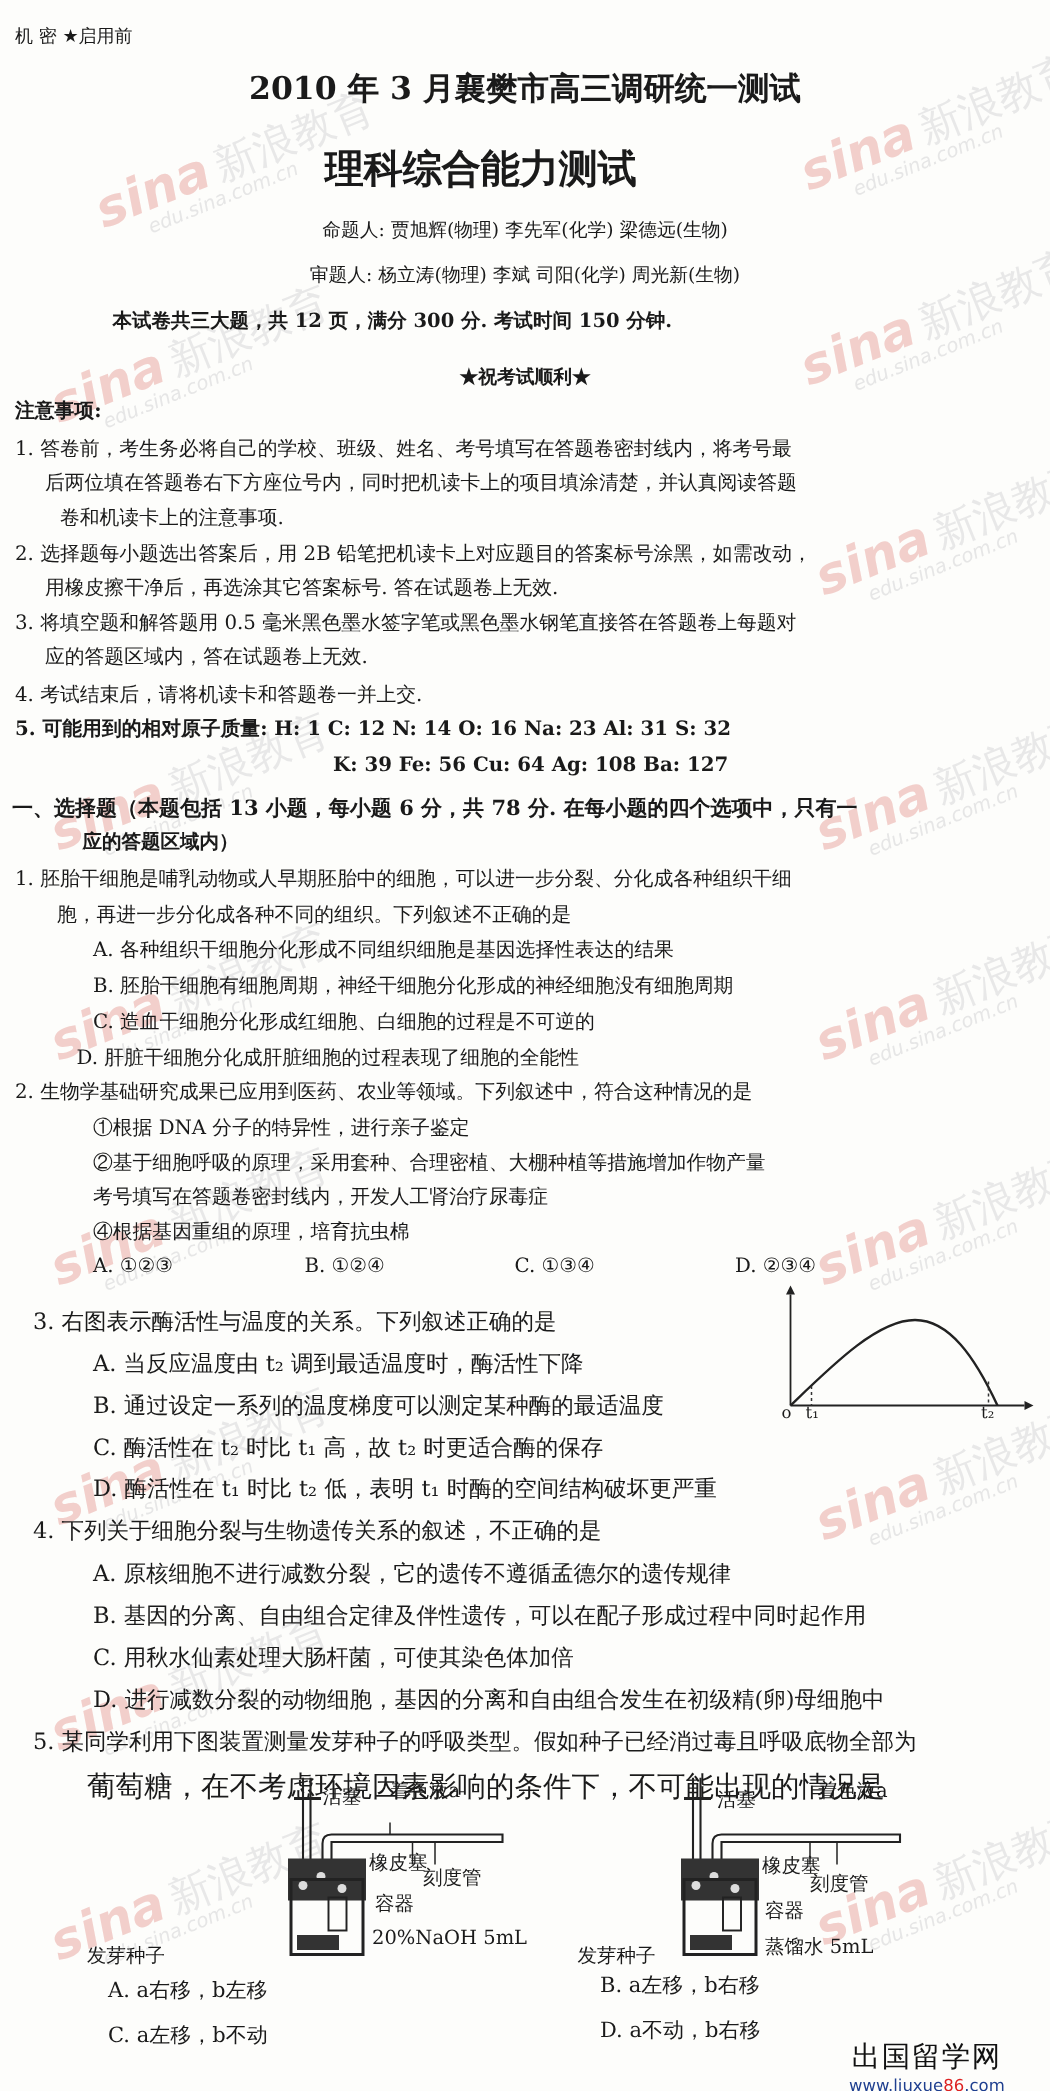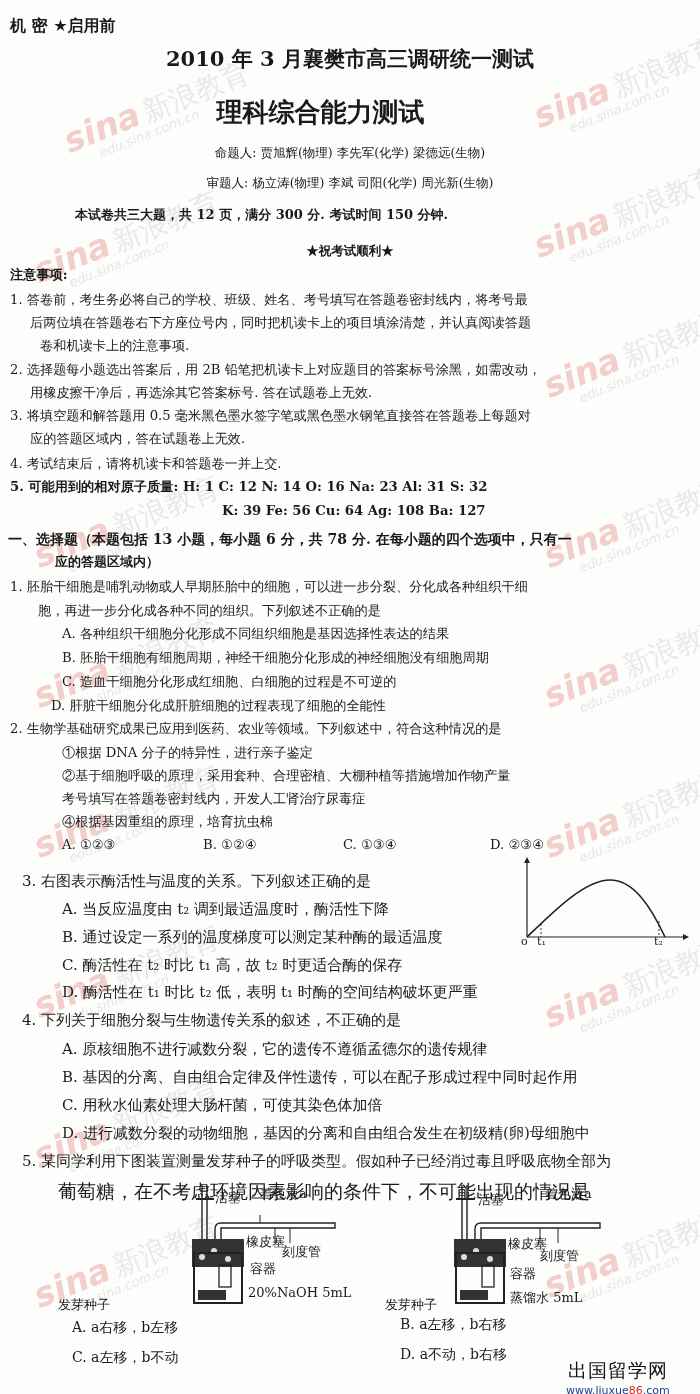--- a/index.html
+++ b/index.html
@@ -7,21 +7,21 @@
     width:700px; height:1394px; overflow:hidden; position:relative;
     background:#fdfdfb;
     font-family:"DejaVu Serif", "Liberation Serif", serif;
     color:#1a1a1a;
   }
   .wm { position:absolute; pointer-events:none; transform:rotate(-22deg); white-space:nowrap; z-index:0; }
   .wm .s { font-family:"DejaVu Sans", sans-serif; font-style:italic; font-weight:bold; font-size:34px; color:#f2cfcb; }
   .wm .c { font-family:"DejaVu Sans", sans-serif; font-size:28px; color:#e8e8e8; }
   .wm .u { display:block; font-family:"DejaVu Sans", sans-serif; font-style:italic; font-size:13px; color:#e6e6e6; margin-left:28px; margin-top:-6px; }
   .abs { position:absolute; z-index:1; }
-  .hdr-top { left:10px; top:16px; font-size:16px; font-weight:bold; font-family:"DejaVu Sans", sans-serif; }
+  .hdr-top { left:10px; top:16px; font-size:12px; font-weight:normal; font-family:"DejaVu Sans", sans-serif; }
   .title1 { left:0; width:700px; text-align:center; top:45px; font-size:21px; font-weight:bold; }
   .title2 { left:0; width:641px; text-align:center; top:95px; font-size:26px; font-weight:bold; font-family:"DejaVu Sans", sans-serif; }
   .staff { left:0; width:700px; text-align:center; font-size:12.5px; }
   .line { font-size:13.2px; line-height:1; white-space:nowrap; }
   .bold { font-weight:bold; }
   .center { left:0; width:700px; text-align:center; }
   .chart { position:absolute; left:515px; top:855px; width:180px; height:95px; z-index:1; }
   .appar { position:absolute; z-index:1; }
   .logo { position:absolute; left:566px; top:1358px; z-index:2; text-align:center; }
   .logo .cn { font-family:"DejaVu Sans", sans-serif; font-size:19px; color:#111; letter-spacing:1px; }

